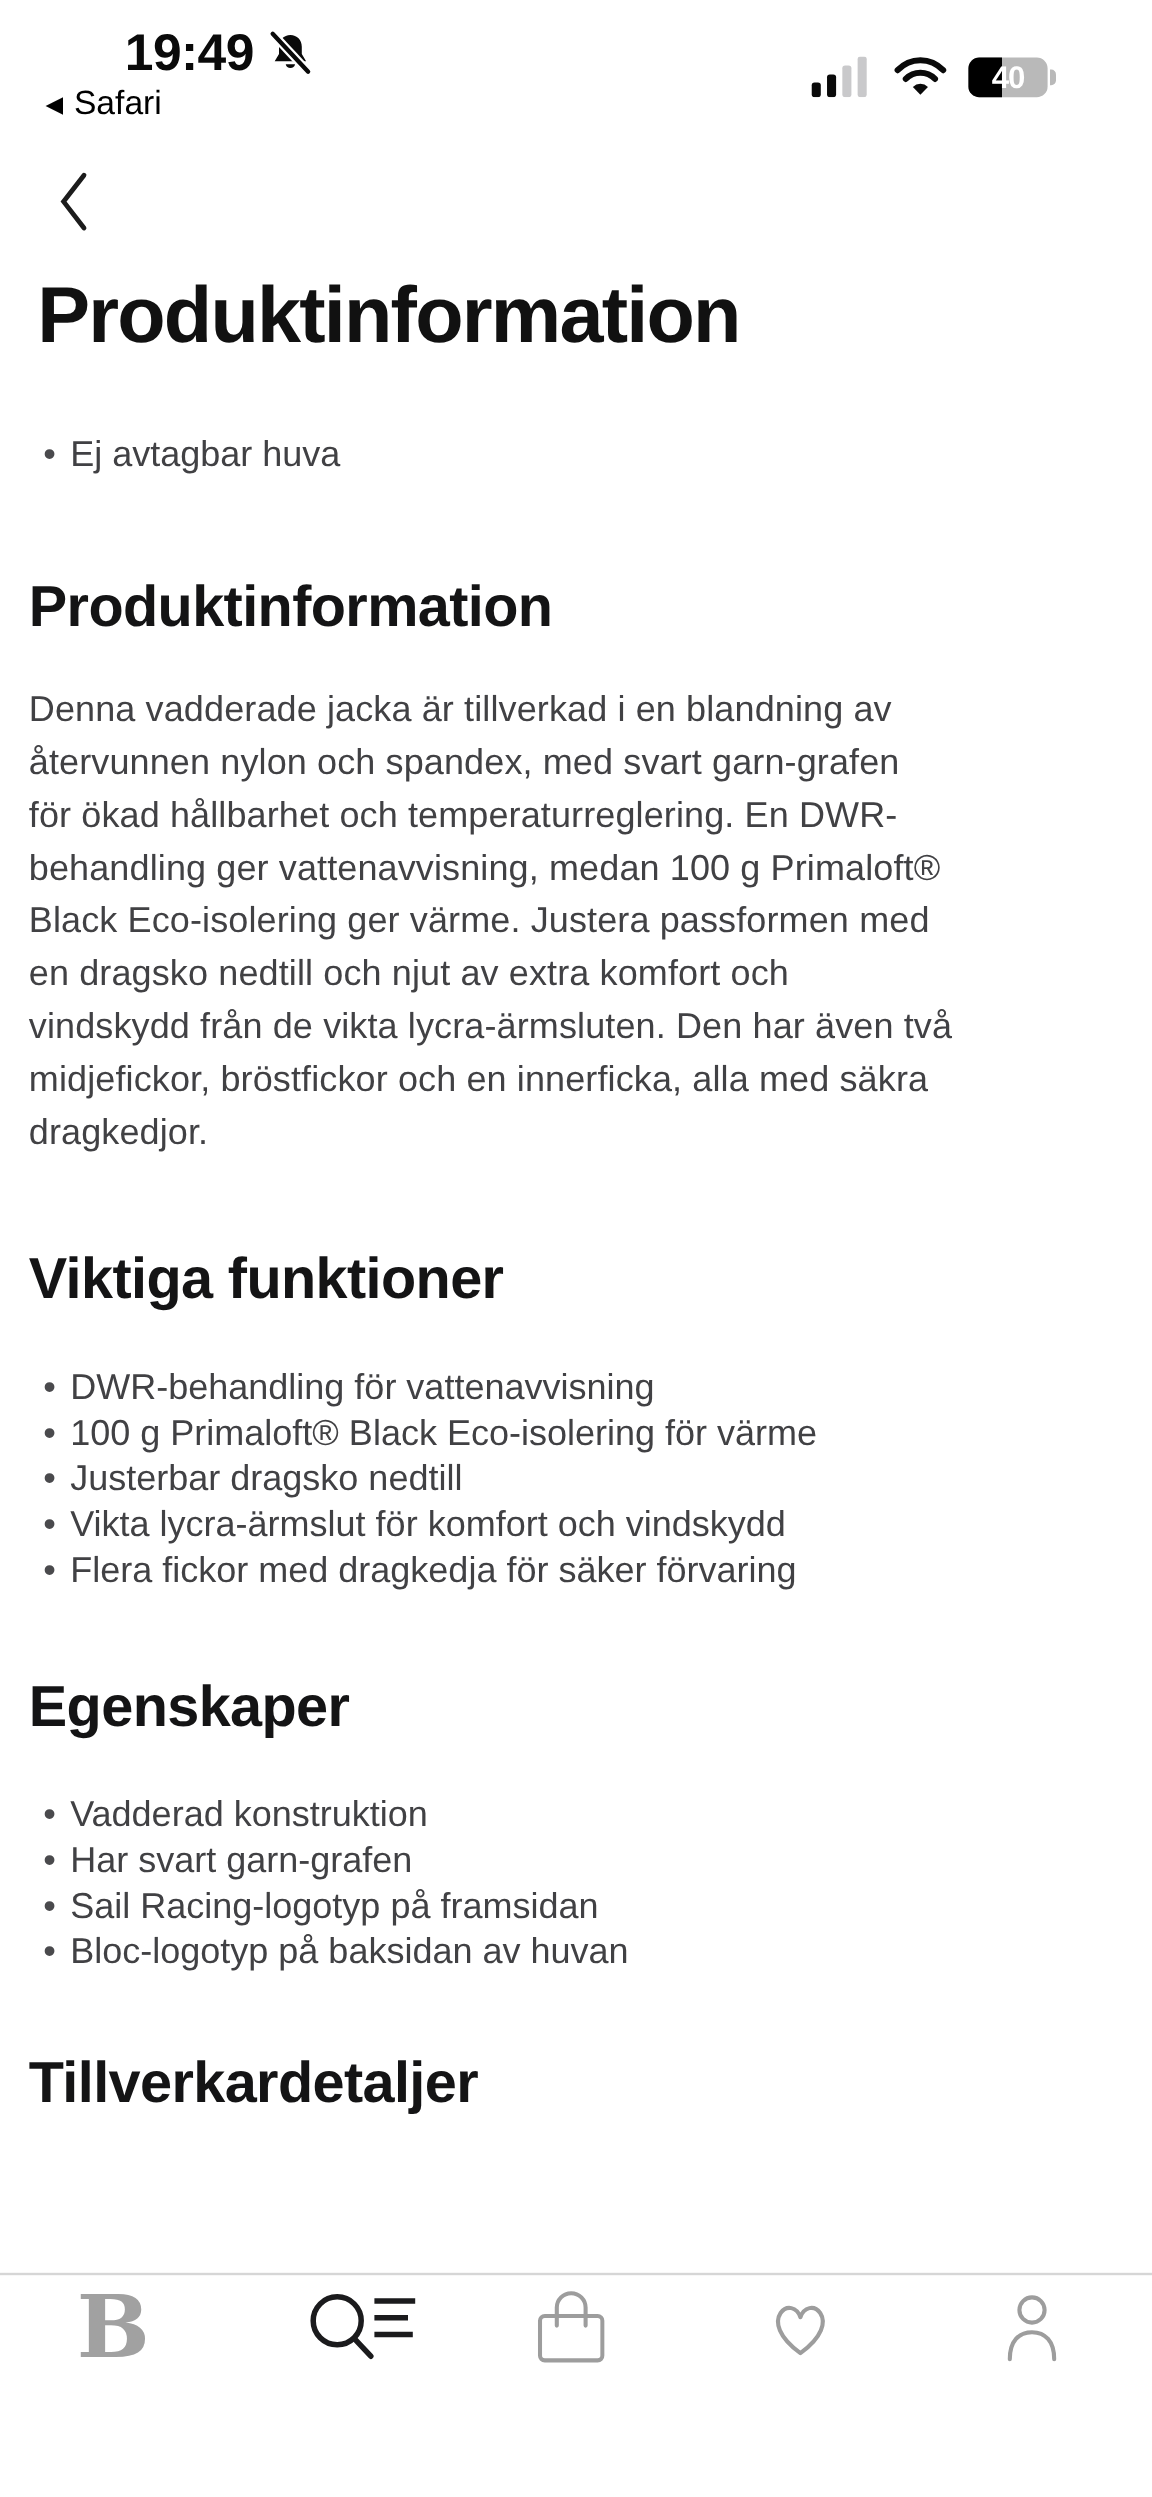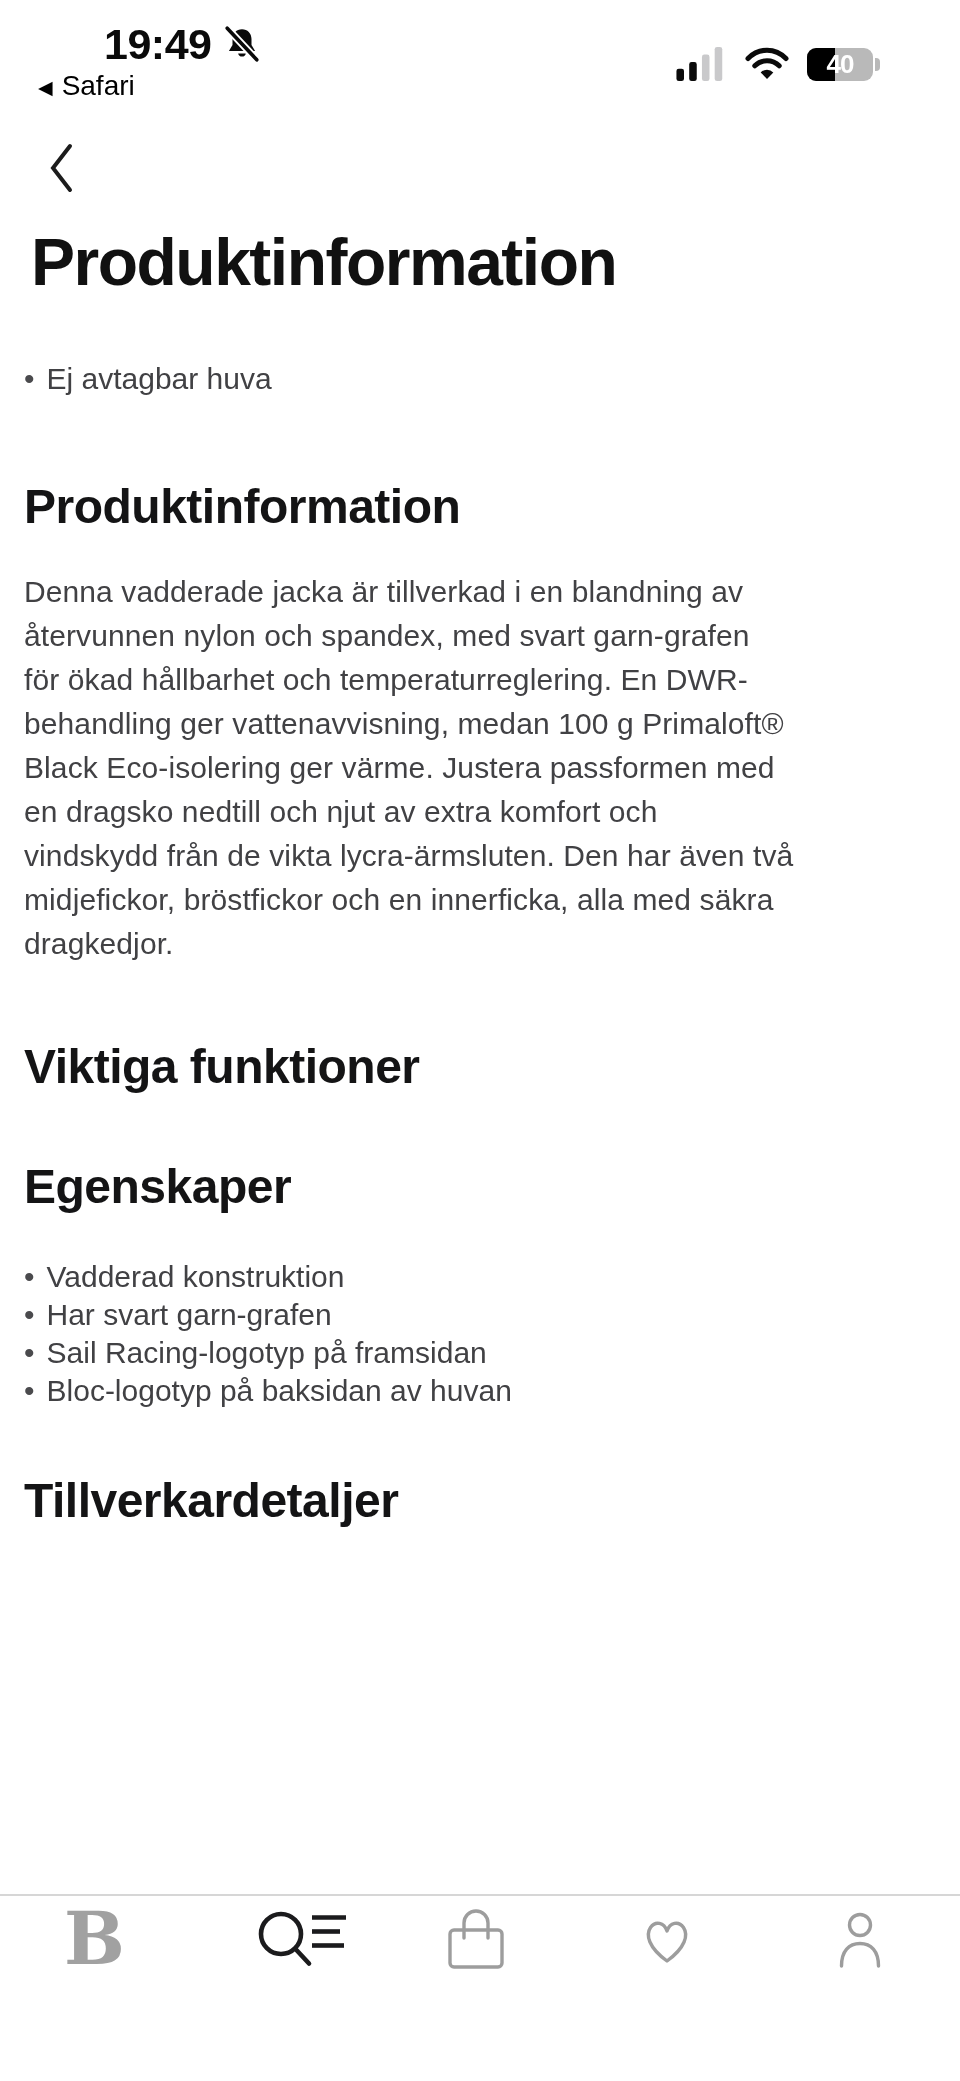--- a/index.html
+++ b/index.html
@@ -25,21 +25,21 @@
   .back-to-app{position:absolute;top:70px;left:38px;display:flex;align-items:center;gap:9px;
     font-size:28px;color:#000;background:none;border:none;padding:0;cursor:pointer;font-family:inherit;}
   .back-triangle{font-size:19px;line-height:1;transform:translateY(1px);}
   
   .back-btn{position:absolute;top:142px;left:44px;width:34px;height:52px;background:none;border:none;padding:0;cursor:pointer;}
   
   .content{position:absolute;top:0;left:0;width:960px;padding:0 36px 0 24px;box-sizing:border-box;}
   h1{margin:0 0 0 7px;padding-top:226px;font-size:66px;line-height:72px;font-weight:700;
      letter-spacing:-1.5px;color:#111;}
   h2{margin:0;font-size:48px;line-height:50px;font-weight:700;letter-spacing:-.5px;color:#141415;}
-  .bullets{list-style:none;margin:0;padding:0;}
+  .bullets{list-style:none;margin:12px;padding:0;}
   .bullets li{display:flex;align-items:baseline;font-size:30px;line-height:38px;color:#414144;white-space:nowrap;}
   .bullets li::before{content:"\2022";color:#4a4a4d;margin-right:12px;font-size:30px;}
   .intro{margin-top:62px;}
   .sec-info h2{margin-top:84px;}
   .sec-info p{margin:38px 0 0 0;font-size:30px;line-height:44px;color:#414144;white-space:pre-line;letter-spacing:.1px;}
   .sec-features h2{margin-top:76px;}
   .sec-features .bullets{margin-top:46px;}
   .sec-props h2{margin-top:70px;}
   .sec-props .bullets{margin-top:46px;}
   .sec-maker h2{margin-top:66px;}
@@ -117,20 +117,27 @@
 behandling ger vattenavvisning, medan 100 g Primaloft®
 Black Eco-isolering ger värme. Justera passformen med
 en dragsko nedtill och njut av extra komfort och
 vindskydd från de vikta lycra-ärmsluten. Den har även två
 midjefickor, bröstfickor och en innerficka, alla med säkra
 dragkedjor.</p>
     </section>
 
     <section class="sec-features">
       <h2>Viktiga funktioner</h2>
+      <ul class="bullets">
+        <li>DWR-behandling för vattenavvisning</li>
+        <li>100 g Primaloft® Black Eco-isolering för värme</li>
+        <li>Justerbar dragsko nedtill</li>
+        <li>Vikta lycra-ärmslut för komfort och vindskydd</li>
+        <li>Flera fickor med dragkedja för säker förvaring</li>
+      </ul>
     </section>
 
     <section class="sec-props">
       <h2>Egenskaper</h2>
       <ul class="bullets">
         <li>Vadderad konstruktion</li>
         <li>Har svart garn-grafen</li>
         <li>Sail Racing-logotyp på framsidan</li>
         <li>Bloc-logotyp på baksidan av huvan</li>
       </ul>

